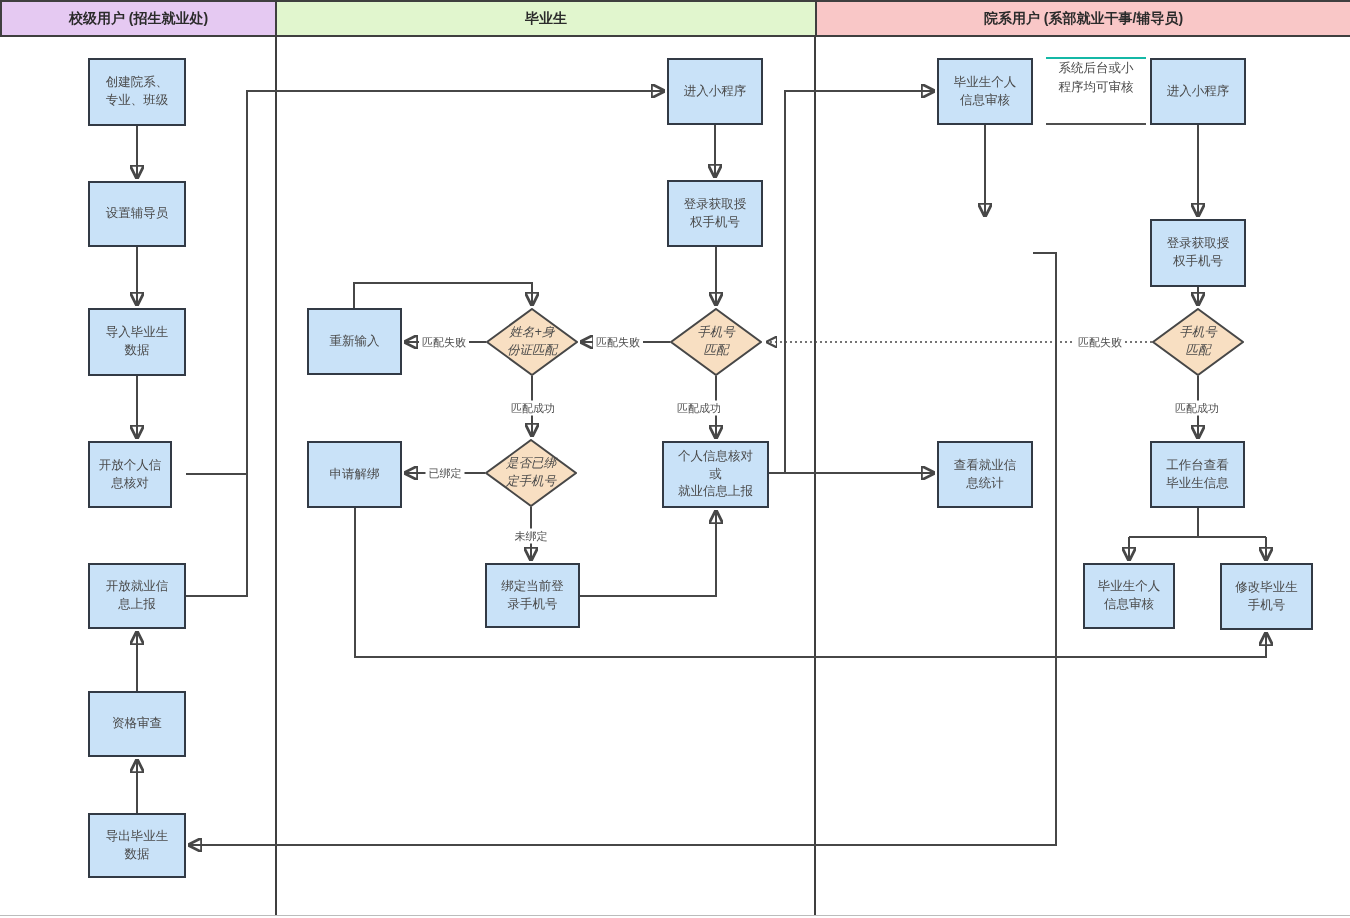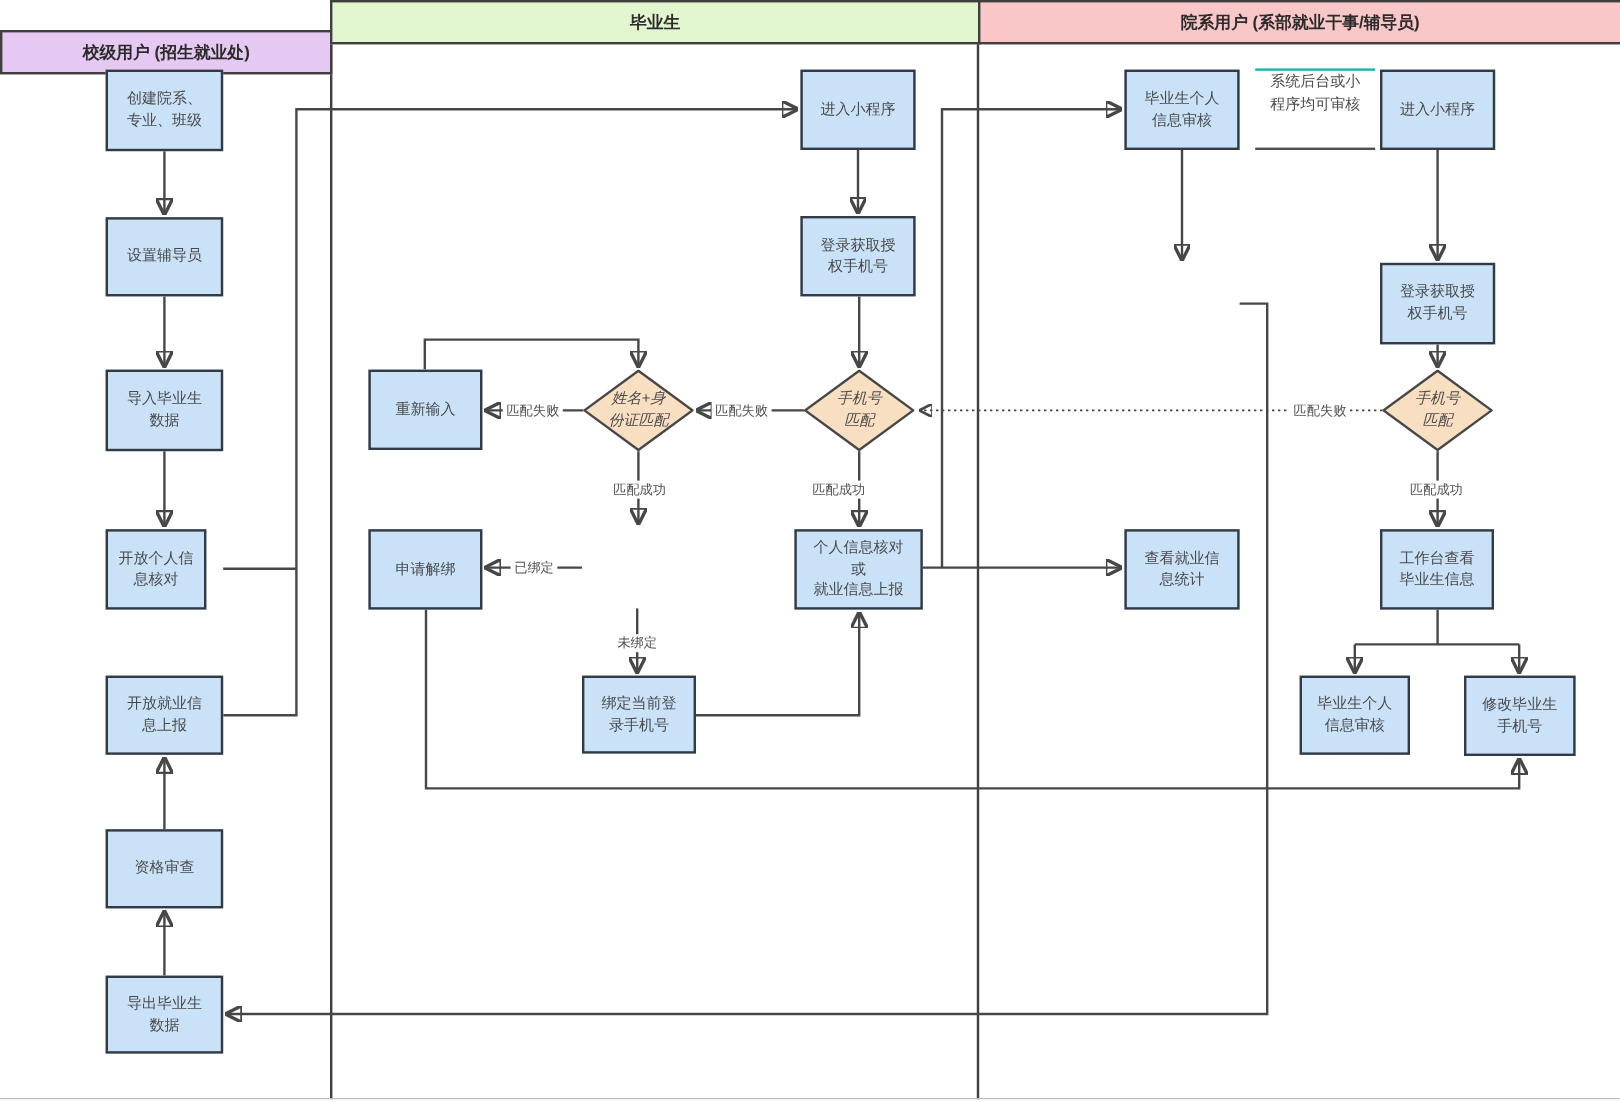--- a/index.html
+++ b/index.html
@@ -9,21 +9,21 @@
     --line:#474747; --text:#4a4a4a; --header-text:#2b2b2b;
   }
   *{margin:0;padding:0;box-sizing:border-box;}
   body{background:#fff;font-family:"Liberation Sans","DejaVu Sans",sans-serif;}
   #canvas{position:relative;width:1350px;height:918px;background:#fff;overflow:hidden;}
 
   
   .lane-header{position:absolute;top:0;height:37px;border:2px solid #3f3f3f;
     display:flex;align-items:center;justify-content:center;
     font-size:14px;font-weight:bold;color:var(--header-text);z-index:2;}
-  .lh1{left:0;width:277px;background:var(--purple);margin-top:25px;}
+  .lh1{left:0;width:277px;background:var(--purple);}
   .lh2{left:275px;width:542px;background:var(--green);}
   .lh3{left:815px;width:535px;background:var(--pink);border-right:none;}
 
   .lane-divider{position:absolute;top:0;width:2px;height:916px;background:#3f3f3f;z-index:0;}
   .bottom-rule{position:absolute;left:0;top:915px;width:1350px;height:1px;background:#bcbcbc;z-index:0;}
 
   
   svg.edges{position:absolute;left:0;top:0;z-index:1;}
   svg.edges path{fill:none;stroke:var(--line);stroke-width:2px;}
   svg.edges path.dotted{stroke-width:1.6px;stroke-dasharray:2 3;}
@@ -155,20 +155,27 @@
       </svg>
     <span class="nlabel">姓名+身
 份证匹配</span>
   </div>
   <div class="node box" style="left:307px;top:308px;width:95px;height:67px">
       <span class="nlabel">重新输入</span>
     </div>
   <div class="node box" style="left:307px;top:441px;width:95px;height:67px">
       <span class="nlabel">申请解绑</span>
     </div>
+  <div class="node diamond" style="left:485px;top:439px;width:92px;height:68px">
+    <svg viewBox="0 0 92 68" preserveAspectRatio="none">
+        <polygon points="46,1 91,34 46,67 1,34"></polygon>
+      </svg>
+    <span class="nlabel">是否已绑
+定手机号</span>
+  </div>
   <div class="node box" style="left:485px;top:563px;width:95px;height:65px">
       <span class="nlabel">绑定当前登
 录手机号</span>
     </div>
   <div class="node box" style="left:662px;top:441px;width:107px;height:67px">
       <span class="nlabel">个人信息核对
 或
 就业信息上报</span>
     </div>
 

